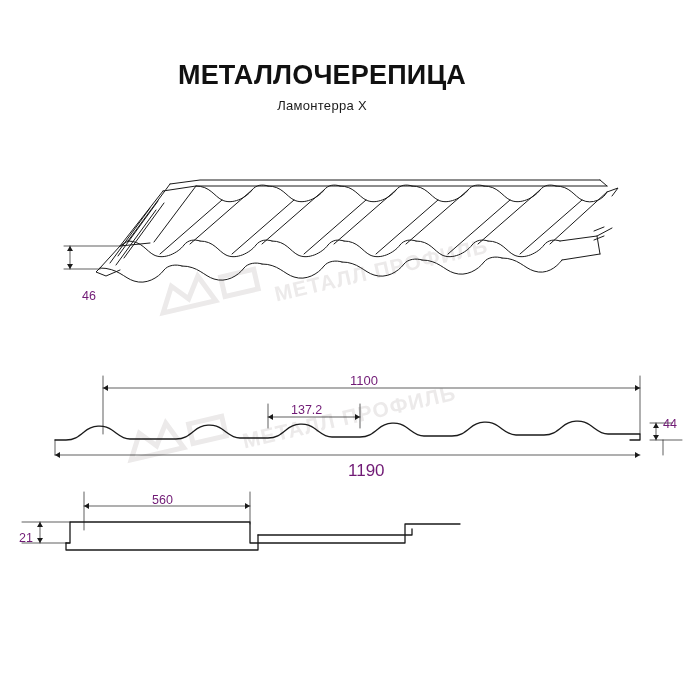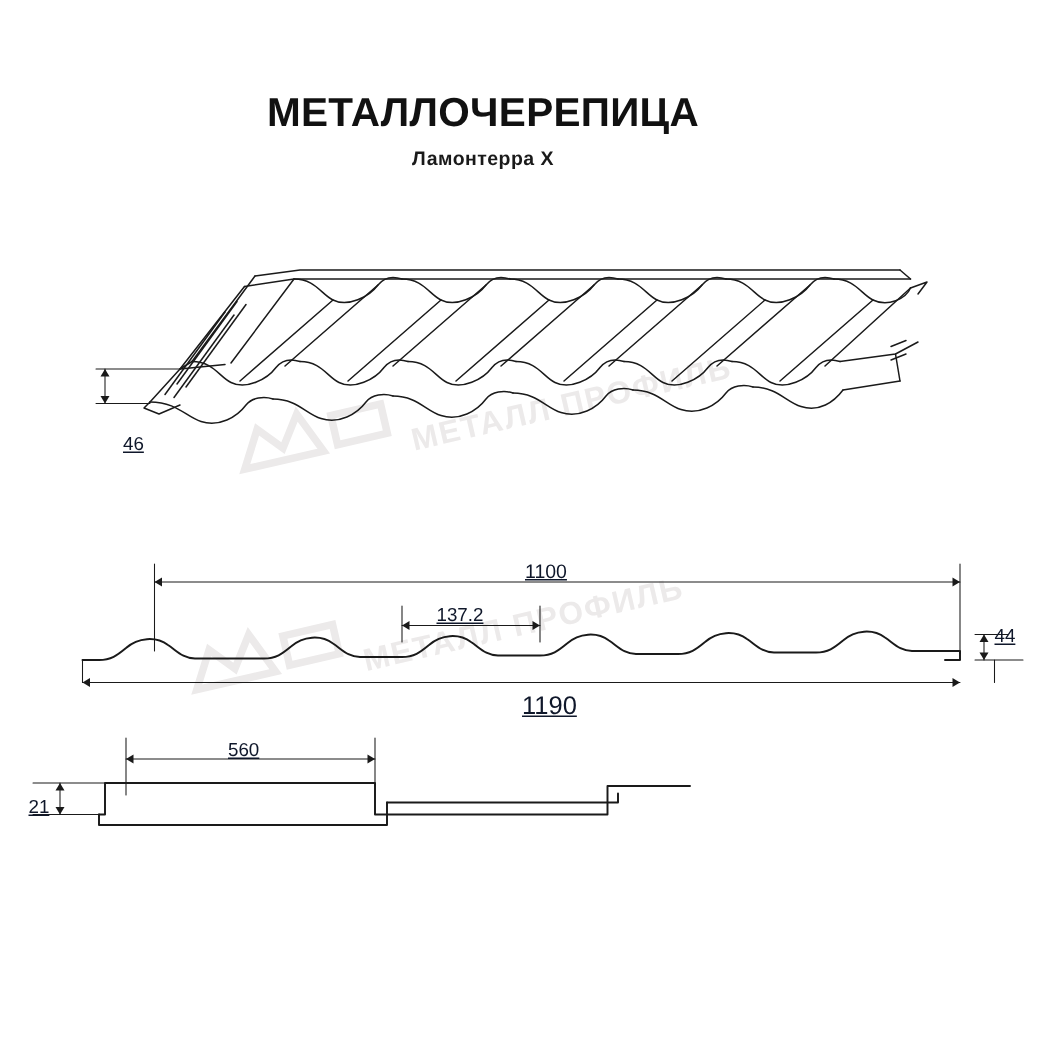--- a/index.html
+++ b/index.html
@@ -31,43 +31,42 @@
   }
   .title-main {
     font-size: 27px;
     font-weight: bold;
     letter-spacing: 0.2px;
     line-height: 1.15;
     color: #111111;
   }
   .title-sub {
     font-size: 13px;
-    font-weight: bold;
+    font-weight: normal;
     margin-top: 7px;
     color: #1a1a1a;
     letter-spacing: 0.3px;
   }
   .wm {
     position: absolute;
     pointer-events: none;
     user-select: none;
   }
   .wm-text {
     font-size: 21px;
     font-weight: bold;
     color: #eceaea;
     letter-spacing: 1.2px;
     white-space: nowrap;
   }
   .dim {
     position: absolute;
     font-size: 12.5px;
-    color: #0f172a;
+    color: #701a75;
     white-space: nowrap;
-    text-decoration: underline;
   }
   svg { display: block; }
 </style>
 </head>
 <body>
 
 <div class="wm" style="left:150px; top:240px; transform:rotate(-13deg);">
   <svg width="360" height="44" viewBox="0 0 360 44">
     <path d="M6 34 L20 10 L34 26 L48 6 L60 34 Z" fill="none" stroke="#eceaea" stroke-width="5"></path>
     <path d="M70 12 L104 12 L104 32 L70 32 Z" fill="none" stroke="#eceaea" stroke-width="5"></path>

